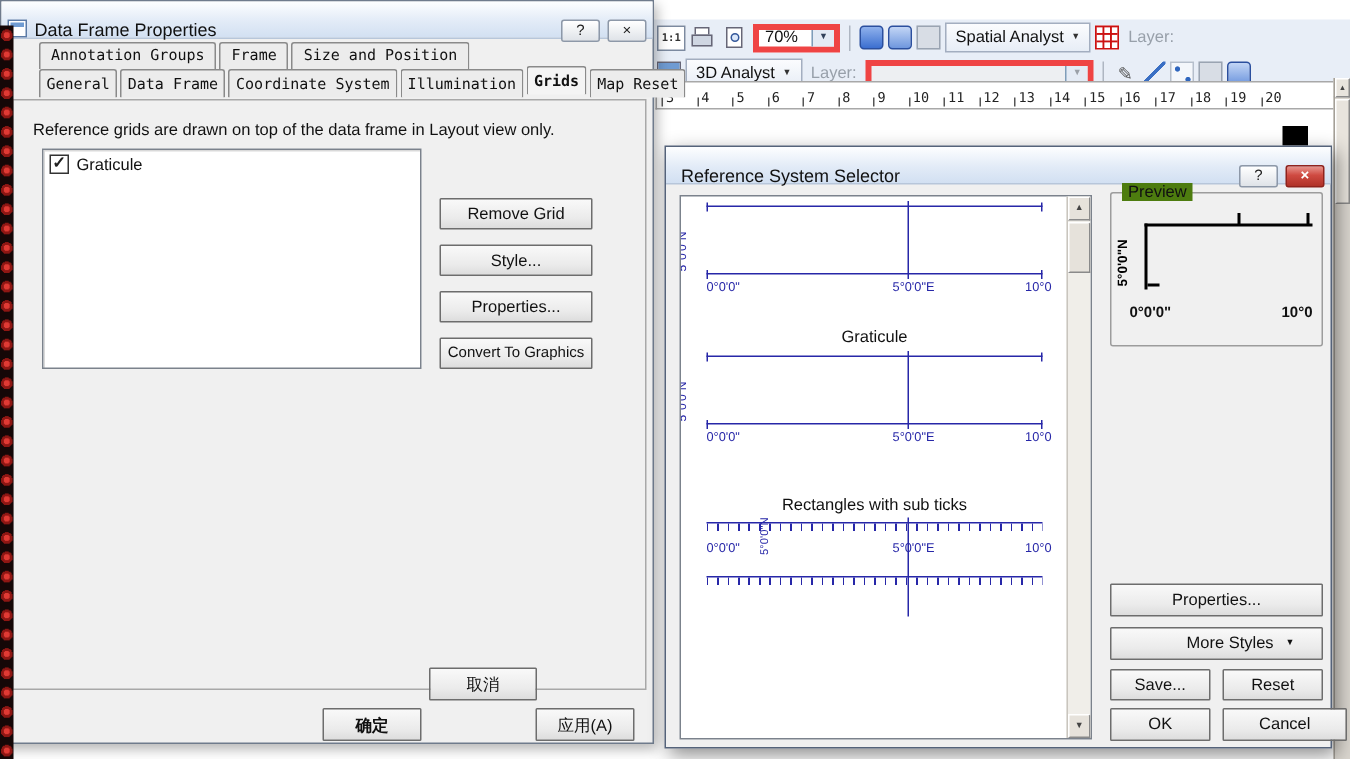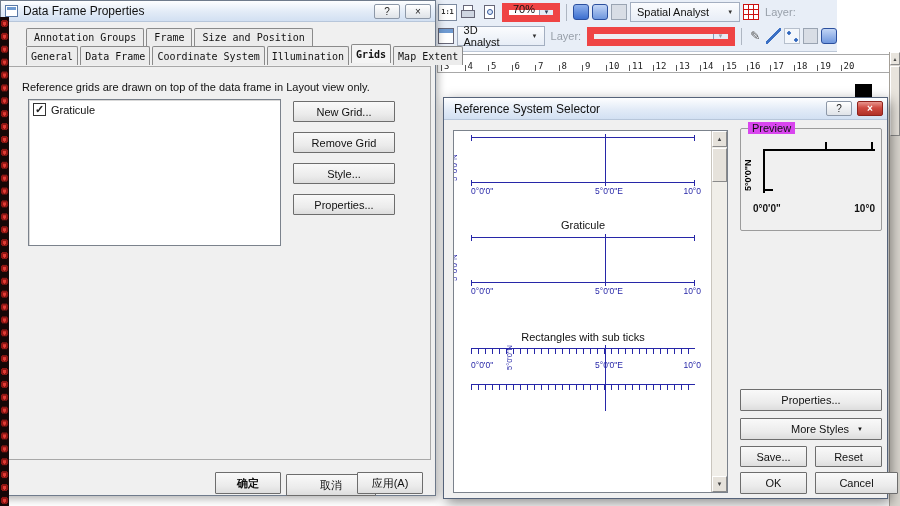--- a/index.html
+++ b/index.html
@@ -1,41 +1,41 @@
 <!DOCTYPE html>
 <html><head>
 <meta charset="utf-8">
 <style>
   * { margin:0; padding:0; box-sizing:border-box; }
   html,body { width:900px; height:506px; }
   body { position:relative; overflow:hidden; background:#fff; font-family:"Liberation Sans",sans-serif; color:#111; }
 
   
-  #toolbars { position:absolute; left:435px; top:0; width:402px; height:52px; background:#e8eef7; border-bottom:1px solid #bcc7d6; }
+  #toolbars { position:absolute; left:435px; top:13px; width:465px; height:52px; background:#e8eef7; border-bottom:1px solid #bcc7d6; }
   .trow { position:absolute; display:flex; align-items:center; gap:3px; }
   #trow1 { left:3px; top:2px; height:20px; }
   #trow2 { left:3px; top:26px; height:20px; }
   .tsep { width:1px; height:17px; background:#aeb6c2; margin:0 3px; }
   .tbtn { display:flex; align-items:center; justify-content:center; cursor:default; }
   .ic-one { width:19px; height:17px; border:1px solid #7c8aa0; background:#fff; font:bold 7px "DejaVu Sans Mono",monospace; color:#333; display:flex; align-items:center; justify-content:center; }
   .ic { width:18px; height:17px; position:relative; }
   .ic-print i.p1 { position:absolute; left:3px; top:1px; width:10px; height:6px; background:#fff; border:1px solid #667; }
   .ic-print i.p2 { position:absolute; left:1px; top:6px; width:14px; height:8px; background:#cfd6e2; border:1px solid #667; }
   .ic-pagemag i.p1 { position:absolute; left:3px; top:1px; width:11px; height:14px; background:#fff; border:1px solid #667; }
   .ic-pagemag i.p2 { position:absolute; left:6px; top:5px; width:6px; height:6px; border:1px solid #35589a; border-radius:50%; background:#dce8fa; }
-  .combo { background:#fff; border:7px solid #ef4444; height:19px; display:flex; align-items:flex-end; font-size:11px; }
+  .combo { background:#fff; border:4px solid #ef4444; height:19px; display:flex; align-items:center; font-size:11px; }
   .combo .cval { flex:1; padding:0 4px; white-space:nowrap; }
   .combo .arrowbox { width:15px; height:100%; background:#e4ebf5; border-left:1px solid #7f9db9; display:flex; align-items:center; justify-content:center; font-size:6px; color:#31415a; }
   .combo.disabled { background:#edeff2; }
   .combo.disabled .cval { color:#9aa0a8; }
   .combo.disabled .arrowbox { color:#9aa0a8; }
   .ic-blue { width:16px; height:16px; background:linear-gradient(#8fb1ec,#3c6fd0); border:1px solid #2b4f9e; border-radius:3px; }
   .ic-blue.lt { background:linear-gradient(#c2d5f5,#6f97de); }
   .ic-gray { width:16px; height:16px; background:#d8dde5; border:1px solid #9aa4b2; }
-  .menudrop { display:flex; align-items:center; gap:18px; padding:0 6px; height:20px; border:1px solid #a3aec0; background:linear-gradient(#fbfcfe,#e7edf6); font-size:11px; color:#111; }
+  .menudrop { display:flex; align-items:center; gap:5px; padding:0 6px; height:20px; border:1px solid #a3aec0; background:linear-gradient(#fbfcfe,#e7edf6); font-size:11px; color:#111; }
   .menudrop .da { font-size:6px; color:#333; }
   .ic-redgrid { width:16px; height:16px; border:1px solid #c11; background-image:linear-gradient(#c11 1px,transparent 1px),linear-gradient(90deg,#c11 1px,transparent 1px); background-size:5px 5px; background-position:-1px -1px; background-color:#fff; }
   .laylab { font-size:11px; color:#98a0aa; padding:0 3px; }
   .ic-table { width:16px; height:16px; background:#fff; border:1px solid #667; position:relative; }
   .ic-table::before { content:""; position:absolute; left:0; top:0; right:0; height:4px; background:#6f9bd2; }
   .ic-pencil { width:16px; height:16px; font-size:12px; color:#555; display:flex; align-items:center; justify-content:center; }
   .ic-line { width:16px; height:16px; background:linear-gradient(135deg, transparent 44%, #3a6fc4 44%, #3a6fc4 56%, transparent 56%); }
   .ic-dots { width:16px; height:16px; background-image:radial-gradient(circle at 4px 4px,#2f66be 1.5px,transparent 2px),radial-gradient(circle at 11px 11px,#2f66be 1.5px,transparent 2px); border:1px solid #b6bfcc; background-color:#f4f7fb; }
 
   #ruler { position:absolute; left:437px; top:54px; width:452px; height:19px; background:#fff; border:1px solid #a8a8a8; border-right:none; display:flex; align-items:flex-end; padding:0 0 1px 3px; overflow:hidden; }
@@ -48,21 +48,21 @@
 
   #black-box { position:absolute; left:855px; top:84px; width:17px; height:17px; background:#000; }
 
   #redstrip { position:absolute; left:0; top:17px; width:9px; height:489px; z-index:90;
     background-color:#150707;
     background-image:radial-gradient(circle at 4.5px 6.5px, #e03a34 0 2px, #8e1613 2px 3.9px, rgba(0,0,0,0) 3.9px);
     background-size:9px 12.9px; }
 
   
   .dialog { position:absolute; background:#f0f0f0; border:1px solid #6f7b8c; }
-  .titlebar { height:21px; background:linear-gradient(#fdfeff,#e2ebf7 55%,#d2e0f2); border-bottom:1px solid #b7c6da; display:flex; align-items:center; padding:0 4px; gap:5px; }
+  .titlebar { height:21px; background:linear-gradient(#fdfeff,#e2ebf7 55%,#d2e0f2); border-bottom:1px solid #b7c6da; display:flex; align-items:flex-start; padding:12px 4px; gap:5px; }
   .dlgicon { width:13px; height:12px; background:#fff; border:1px solid #5b7aa6; position:relative; flex:0 0 auto; }
   .dlgicon::before { content:""; position:absolute; left:1px; top:1px; right:1px; height:3px; background:#6f9bd2; }
   .titletext { font-size:12px; color:#111; flex:1; white-space:nowrap; overflow:hidden; }
   .capbtn { width:26px; height:15px; border:1px solid #8d98a8; border-radius:2px; background:linear-gradient(#fff,#dfe3e8); font-size:10px; line-height:13px; text-align:center; color:#222; flex:0 0 auto; }
   .capbtn.close-red { background:linear-gradient(#e8958d,#cf4a41 45%,#b03228); color:#fff; border-color:#8f231d; font-weight:bold; }
   .pushbtn { position:absolute; background:linear-gradient(#f9f9f9,#ebebeb 65%,#dddddd); border:1px solid #6d6d6d; border-radius:1px; font-size:11px; text-align:center; display:flex; align-items:center; justify-content:center; color:#111; }
 
   
   #dfp { left:0; top:0; width:436px; height:496px; box-shadow:2px 3px 8px rgba(0,0,0,.3); z-index:40; }
   #dfp .tabs { position:absolute; left:7px; top:27px; width:423px; }
@@ -99,21 +99,21 @@
   .tickline.t2 { top:36px; }
   .gridprev.subticks .gp-labels.mid { top:12px; margin-top:0; }
   .gp-vlabel2 { position:absolute; left:34px; top:22px; transform:rotate(-90deg); transform-origin:0 0; font-size:7.5px; color:#2727a8; white-space:nowrap; }
   .sb { position:absolute; top:0; right:0; bottom:0; width:16px; background:#f0eee9; border-left:1px solid #c9c5be; }
   .sb-btn { position:absolute; left:0; width:15px; height:16px; background:#e6e2db; border:1px solid #fff; border-right-color:#8a8a8a; border-bottom-color:#8a8a8a; font-size:6px; color:#444; display:flex; align-items:center; justify-content:center; }
   .sb-btn.up { top:0; }
   .sb-btn.down { bottom:0; }
   .sb-thumb { position:absolute; left:0; top:17px; width:15px; height:34px; background:#e6e2db; border:1px solid #fff; border-right-color:#8a8a8a; border-bottom-color:#8a8a8a; }
 
   #rss .groupbox { position:absolute; left:296px; top:30px; width:142px; height:103px; border:1px solid #9c9c9c; border-radius:2px; }
-  #rss .gb-legend { position:absolute; top:-7px; left:7px; background:#d946ef; padding:0 4px; font-size:11px; }
+  #rss .gb-legend { position:absolute; top:-7px; left:7px; background:#4d7c0f; padding:0 4px; font-size:11px; }
   .pv-vline { position:absolute; left:22px; top:20px; width:2px; height:44px; background:#000; }
   .pv-hline { position:absolute; left:22px; top:20px; width:112px; height:2px; background:#000; }
   .pv-tick-up1 { position:absolute; left:84px; top:13px; width:2px; height:8px; background:#000; }
   .pv-tick-up2 { position:absolute; left:130px; top:13px; width:2px; height:8px; background:#000; }
   .pv-tick-right { position:absolute; left:24px; top:60px; width:8px; height:2px; background:#000; }
   .pv-vlabel { position:absolute; left:2px; top:62px; transform:rotate(-90deg); transform-origin:0 0; font-size:9px; font-weight:bold; color:#000; white-space:nowrap; }
   .pv-b1 { position:absolute; left:12px; top:74px; font-size:10px; font-weight:bold; }
   .pv-b2 { position:absolute; right:6px; top:74px; font-size:10px; font-weight:bold; }
   .morestyles-arrow { font-size:6px; margin-left:8px; }
 </style>
@@ -261,44 +261,44 @@
       <div class="tab">Annotation Groups</div>
       <div class="tab">Frame</div>
       <div class="tab">Size and Position</div>
     </div>
     <div class="tabrow r2">
       <div class="tab">General</div>
       <div class="tab">Data Frame</div>
       <div class="tab">Coordinate System</div>
       <div class="tab">Illumination</div>
       <div class="tab active">Grids</div>
-      <div class="tab">Map Extent</div>
+      <div class="tab">Map Reset</div>
     </div>
   </div>
 
   <div class="pane"></div>
 
   <div class="desc">Reference grids are drawn on top of the data frame in Layout view only.</div>
 
   <div class="listbox">
     <div class="listitem">
       <span class="checkbox">
           <span>✓</span>
         </span>
       <span>Graticule</span>
     </div>
   </div>
 
-  <div class="pushbtn" style="left:292px; top:100px; width:102px; height:21px;">New Grid...</div>
   <div class="pushbtn" style="left:292px; top:131px; width:102px; height:21px;">Remove Grid</div>
   <div class="pushbtn" style="left:292px; top:162px; width:102px; height:21px;">Style...</div>
   <div class="pushbtn" style="left:292px; top:193px; width:102px; height:21px;">Properties...</div>
+  <div class="pushbtn" style="left:292px; top:224px; width:102px; height:21px; font-size:10px;">Convert To Graphics</div>
 
   <div class="pushbtn" style="left:214px; top:471px; width:66px; height:22px;font-weight:bold;">确定</div>
-  <div class="pushbtn" style="left:285px; top:473px; width:90px; height:22px;">取消</div>
+  <div class="pushbtn" style="left:285px; top:444px; width:72px; height:22px;">取消</div>
   <div class="pushbtn" style="left:356px; top:471px; width:66px; height:22px;">应用(A)</div>
 </div>
 
 <div id="rss" class="dialog">
   <div class="titlebar">
     <span class="titletext" style="padding-left:6px;">Reference System Selector</span>
     <div class="capbtn">?</div>
     <div class="capbtn close-red">×</div>
   </div>
 

